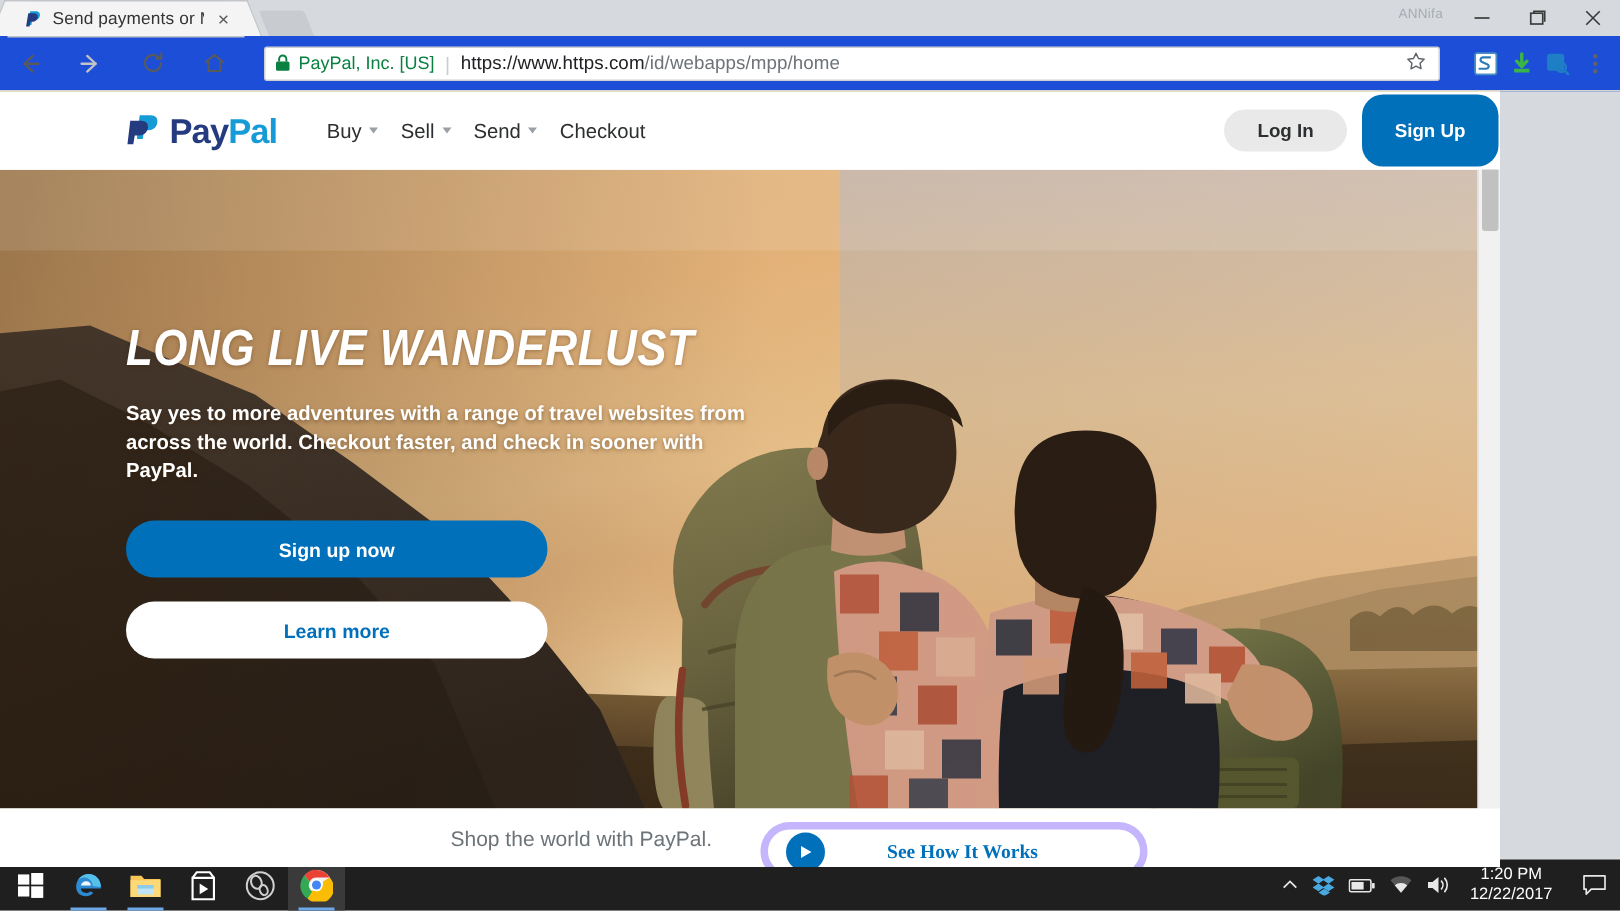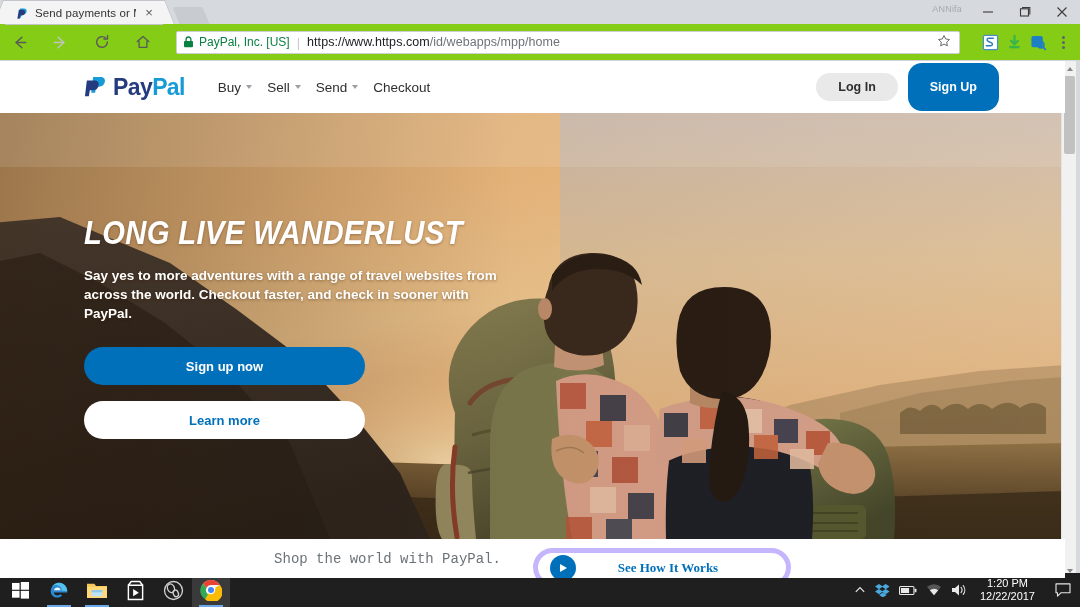--- a/index.html
+++ b/index.html
@@ -53,21 +53,21 @@
   }
   .wincontrols {
     position: absolute; right: 0; top: 0; height: 24px; display: flex;
   }
   .wc { width: 37px; height: 24px; display: flex; align-items: center; justify-content: center;
         color: #3a3a3a; font-size: 13px; }
   .wc svg { display:block; }
 
   
   .toolbar {
-    height: 32px; background: #84cc16; display: flex; align-items: center;
+    height: 32px; background: #1d4ed8; display: flex; align-items: center;
     padding: 18px 6px; gap: 14px; border-bottom: 1px solid #d2d4d7;
   }
   .navbtn {
     width: 27px; height: 27px; display: flex; align-items: center; justify-content: center;
     color: #5a5a5a; flex: 0 0 27px;
   }
   .navbtn.disabled { color: #c3c3c3; }
   .omnibox {
     flex: 1; height: 23px; background: #fff; border: 1px solid #cdcfd2;
     border-radius: 2px; display: flex; align-items: center;
@@ -78,21 +78,21 @@
   .omni-sep { color: #c9cbce; font-size: 13px; margin: 0 2px; }
   .url { font-size: 12.5px; color: #202124; white-space: nowrap; letter-spacing: .05px; }
   .url .dim { color: #6d7378; }
   .omni-star { margin-left: auto; color: #5f6368; font-size: 13px; padding-right: 2px;}
   .ext-icons { display: flex; align-items: center; gap: 4px; padding-left: 2px; }
   .ext { width: 20px; height: 20px; display: flex; align-items: center; justify-content: center; }
   .kebab { width: 22px; display:flex; flex-direction:column; align-items:center; gap:2px; justify-content:center;}
   .kebab i { width:3px; height:3px; background:#5f6368; border-radius:50%; display:block;}
 
   
-  .viewport { position: relative; width: 1076px; height: 517px; background: #fde047; overflow: hidden; }
+  .viewport { position: relative; width: 1000px; height: 517px; background: #fde047; overflow: hidden; }
   .page { position: absolute; left:0; top:0; width: 1065px; height: 517px; background:#fff; overflow:hidden;}
 
   
   .pp-header {
     height: 52px; background: #fff; display: flex; align-items: center;
     padding: 0 0 0 84px; position: relative; z-index: 5;
   }
   .pp-logo { display: flex; align-items: center; gap: 6px; }
   .pp-logo .mark { width: 23px; height: 26px; }
   .pp-logo .word { font-size: 23px; font-weight: bold; letter-spacing: -0.6px; }
@@ -140,21 +140,21 @@
     font-weight: bold; cursor: pointer; border: none; text-decoration: none;
   }
   .hero-btn.primary { background: #0070ba; color: #fff; }
   .hero-btn.secondary { background: #fff; color: #0070ba; margin-top: 16px; }
 
   
   .shopbar {
     height: 39px; background: #fff; display: flex; align-items: center;
     justify-content: center; gap: 0; position: relative; z-index: 4;
   }
-  .shop-text { font-size: 14px; color: #6c7378; margin-right: 32px; font-family: Liberation Mono, monospace; }
+  .shop-text { font-size: 14px; color: #6c7378; margin-right: 32px; }
   .howitworks {
     display: flex; align-items: center; width: 258px; height: 39px;
     border: 5px solid #c4b5fd; border-radius: 20px; padding: 0 12px;
     background: #fff; cursor: pointer; position: relative; top: 9px; font-family: Liberation Serif, serif;
   }
   .play-circle {
     width: 26px; height: 26px; border-radius: 50%; background: #0070ba;
     display: flex; align-items: center; justify-content: center; flex: 0 0 26px;
   }
   .play-tri {

